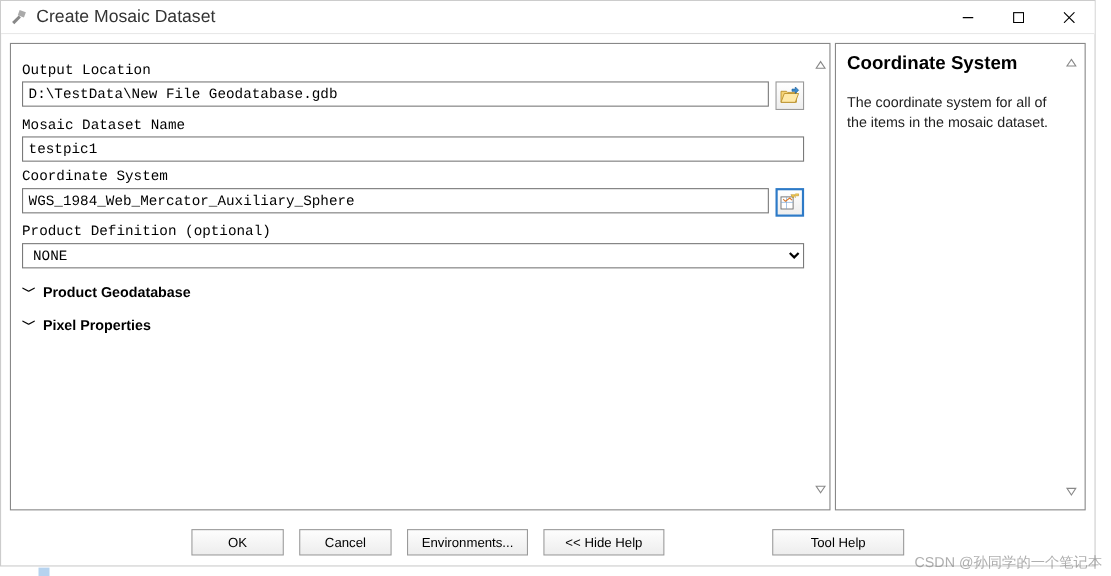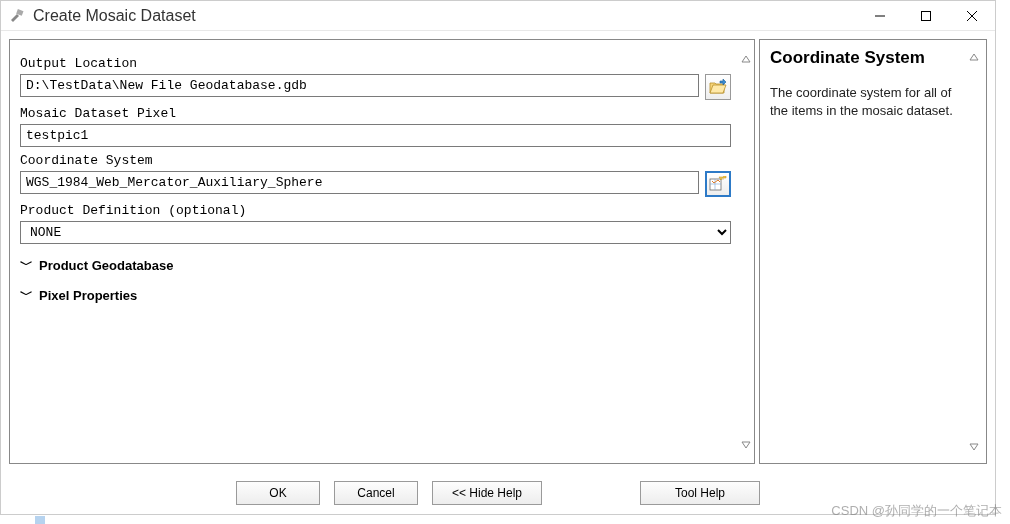--- a/index.html
+++ b/index.html
@@ -268,21 +268,21 @@
           <input class="text-input" type="text" value="D:\TestData\New File Geodatabase.gdb" style="">
           <div class="icon-btn">
             <svg width="18" height="16" viewBox="0 0 18 16">
               <path d="M1 4 L1 14 L15 14 L15 5 L7 5 L6 4 Z" fill="#f7d477" stroke="#b8902b" stroke-width="0.8"></path>
               <path d="M1 14 L4 6 L17 6 L14 14 Z" fill="#ffe9a8" stroke="#b8902b" stroke-width="0.8"></path>
               <path d="M11 2 L14 2 L14 0 L17 3 L14 6 L14 4 L11 4 Z" fill="#3b8bd0" stroke="#1a5e99" stroke-width="0.6"></path>
             </svg>
           </div>
         </div>
 
-        <div class="field-label">Mosaic Dataset Pixel</div>
+        <div class="field-label">Mosaic Dataset Name</div>
         <div class="field-row">
           <input class="text-input" type="text" value="testpic1" style="">
         </div>
 
         <div class="field-label">Coordinate System</div>
         <div class="field-row">
           <input class="text-input" type="text" value="WGS_1984_Web_Mercator_Auxiliary_Sphere" style="">
           <div class="icon-btn highlighted">
             <svg width="18" height="16" viewBox="0 0 18 16">
               <rect x="1" y="3" width="11" height="11" fill="#fff" stroke="#6a6a6a" stroke-width="0.8"></rect>
@@ -341,20 +341,21 @@
               <path d="M5 8 L9 2 L1 2 Z" fill="none" stroke="#888" stroke-width="1"></path>
             </svg>
         </div>
       </div>
     </div>
   </div>
 
   <div class="button-bar">
     <button class="dlg-btn">OK</button>
     <button class="dlg-btn">Cancel</button>
+    <button class="dlg-btn wide">Environments...</button>
     <button class="dlg-btn wide">&lt;&lt; Hide Help</button>
     <div class="btn-spacer"></div>
     <button class="dlg-btn help">Tool Help</button>
   </div>
 </div>
 
 <div class="bg-fragment"></div>
 <div class="watermark">CSDN @孙同学的一个笔记本</div>
 
 </body></html>

